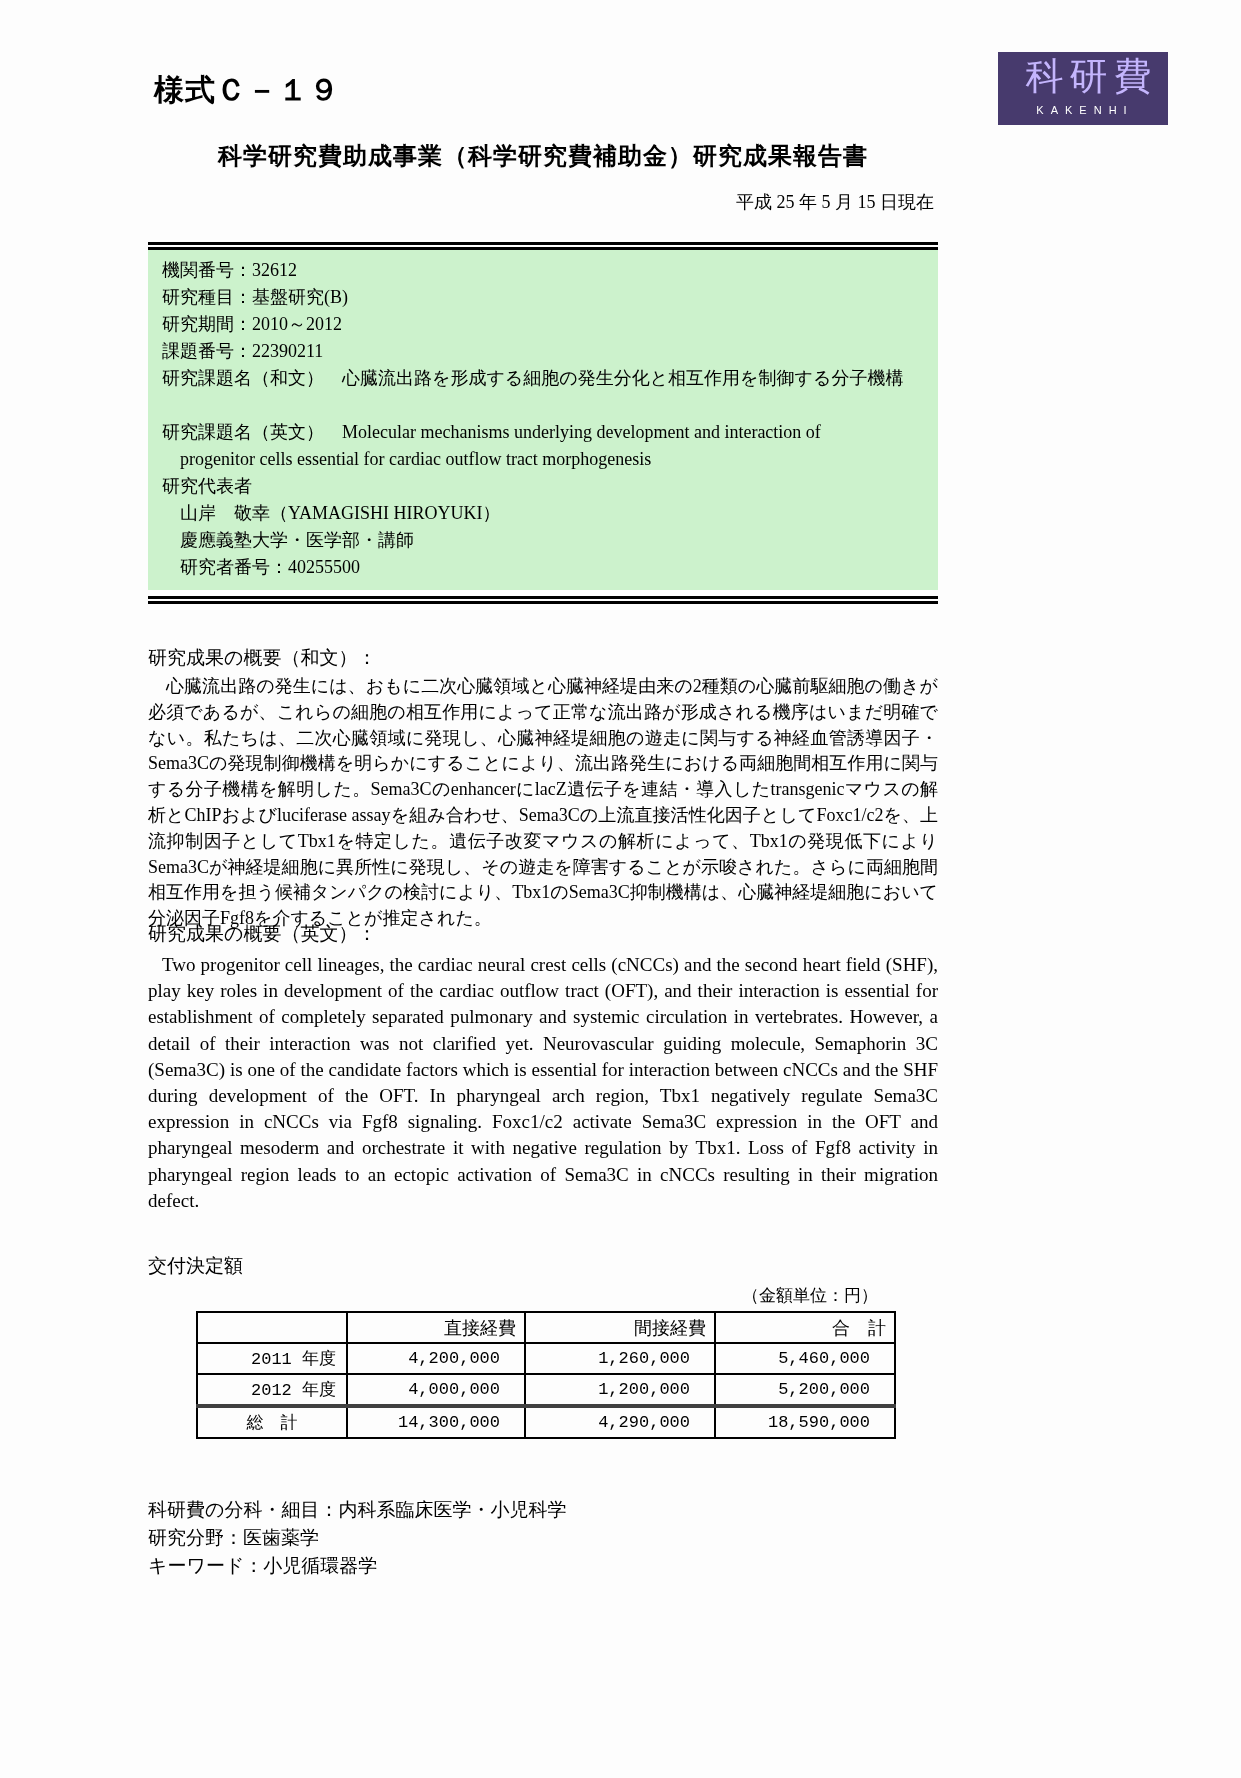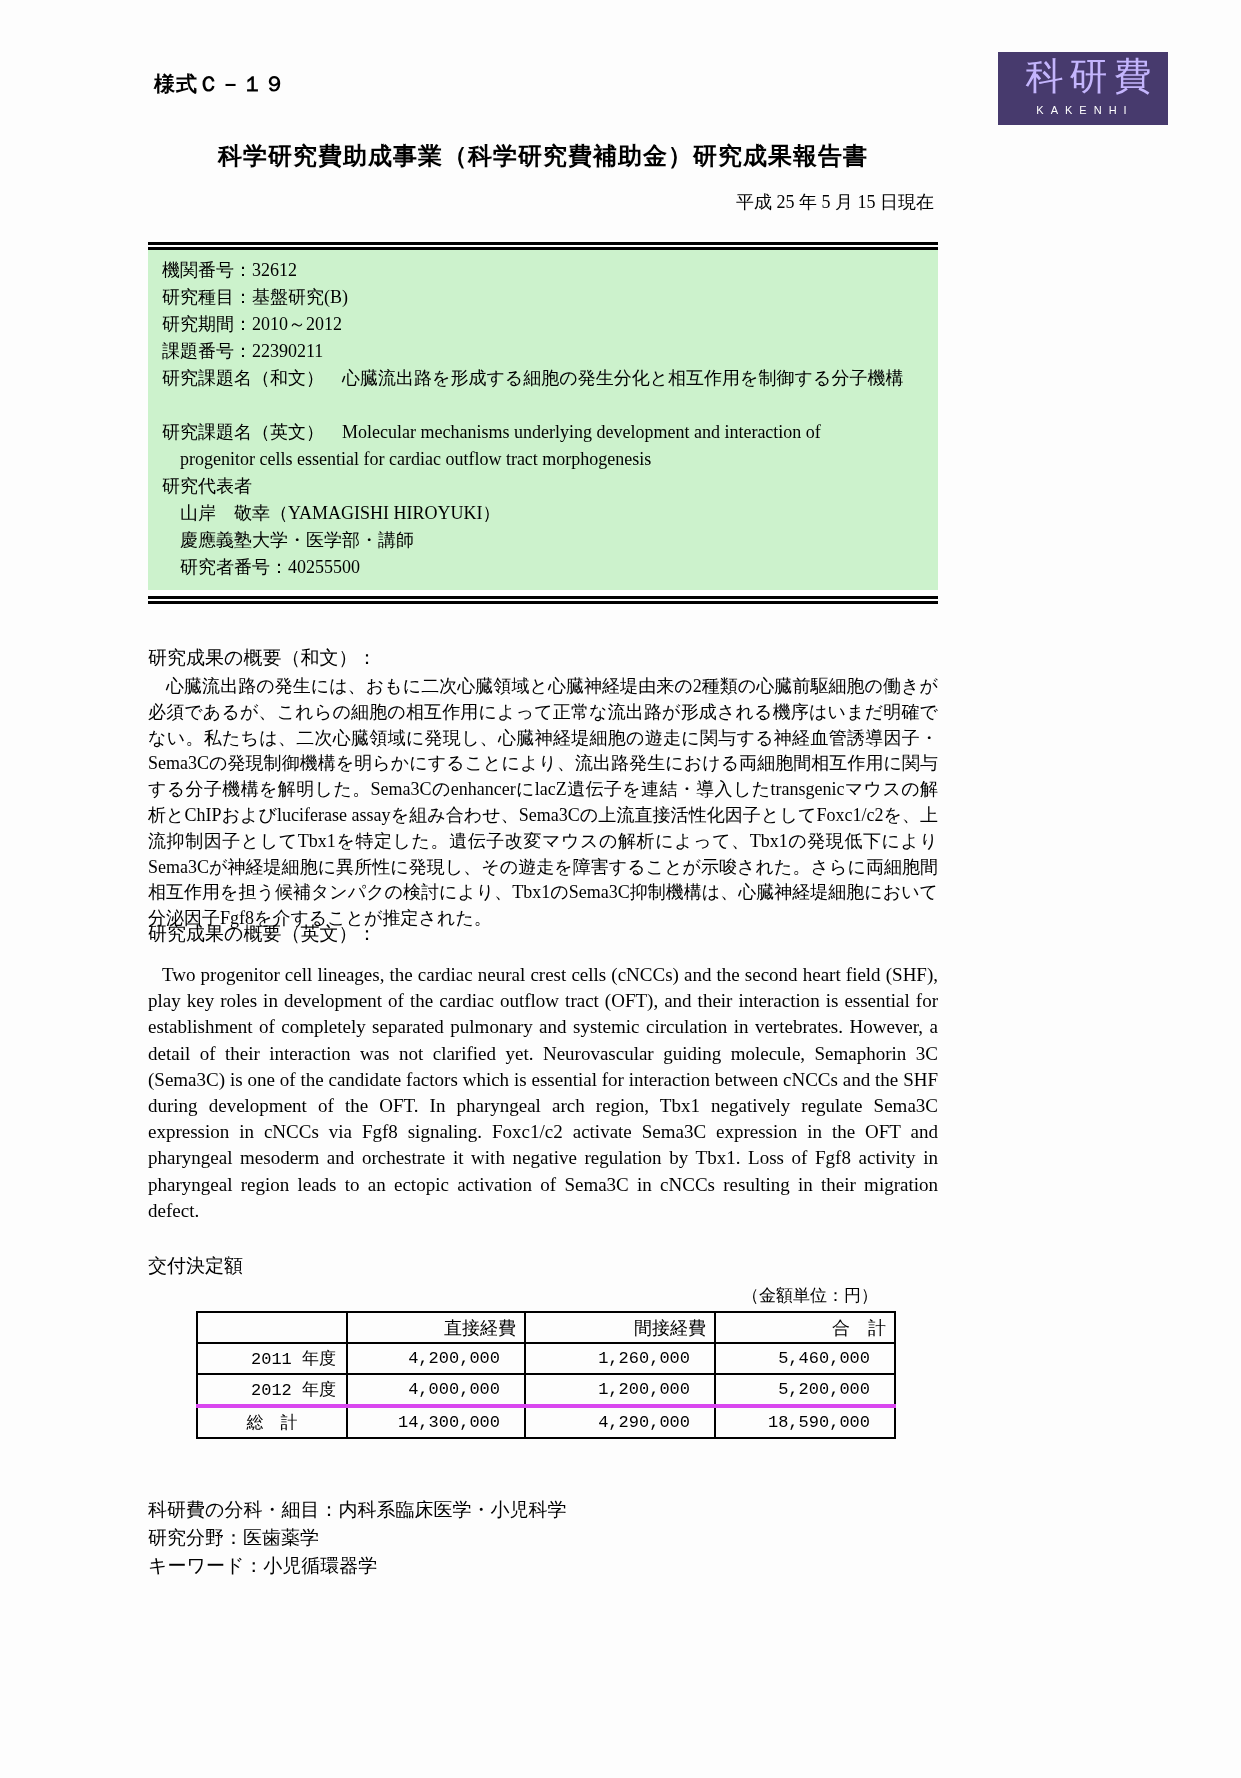--- a/index.html
+++ b/index.html
@@ -1,21 +1,21 @@
 <!DOCTYPE html>
 <html lang="ja"><head>
 <meta charset="utf-8">
 <style>
   html,body{margin:0;padding:0;}
   body{background:#9a9a9a;}
   .page{position:relative;width:1241px;height:1778px;background:#fdfdfd;margin:0 auto;
         font-family:"Liberation Sans",sans-serif;color:#000;overflow:hidden;}
 
   
-  .form-code{position:absolute;left:154px;top:70px;font-size:21px;font-weight:bold;letter-spacing:1px;}
+  .form-code{position:absolute;left:154px;top:70px;font-size:30px;font-weight:bold;letter-spacing:1px;}
   .logo{position:absolute;left:998px;top:52px;width:170px;height:73px;text-align:center;}
   .logo-main{font-family:Liberation Mono, monospace;color:#c4b5fd;font-size:38px;line-height:48px;
              letter-spacing:6px;padding-top:3px;white-space:nowrap;padding-left:17px;}
   .logo-sub{color:#fff;font-size:11px;letter-spacing:7px;line-height:14px;padding-left:4px;}
   .doc-title{position:absolute;left:148px;top:140px;width:790px;text-align:center;
              font-size:24px;font-weight:bold;letter-spacing:1px;}
   .date-note{position:absolute;left:148px;top:190px;width:786px;text-align:right;
              font-family:"Liberation Serif",serif;font-size:18px;}
 
   
@@ -23,32 +23,32 @@
   .rule{height:0;border-top:8px double #000;}
   .rule-bottom{margin-top:6px;}
   .info-box{padding:7px 14px 9px;}
   .info-line{font-size:18px;line-height:27px;min-height:27px;white-space:pre-wrap;}
 
   
   .summary-ja{position:absolute;left:148px;top:644px;width:790px;font-family:"Liberation Serif",serif;}
   .sec-heading{font-size:19px;line-height:28px;}
   .summary-ja p{margin:2px 0 0;font-size:18px;line-height:25.8px;text-align:justify;text-indent:18px;}
   .summary-en{position:absolute;left:148px;top:920px;width:790px;font-family:"Liberation Serif",serif;}
-  .summary-en p{margin:14px 0 0;font-size:19px;line-height:26.2px;text-align:justify;text-indent:14px;}
+  .summary-en p{margin:4px 0 0;font-size:19px;line-height:26.2px;text-align:justify;text-indent:14px;}
 
   
   .grant{position:absolute;left:148px;top:1252px;width:790px;font-family:"Liberation Serif",serif;}
   .unit-note{text-align:right;font-size:17px;line-height:24px;margin-top:4px;padding-right:60px;}
   table.grant-table{border-collapse:collapse;table-layout:fixed;width:698px;margin:3px 0 0 48px;}
   .grant-table th,.grant-table td{border:2px solid #000;height:29px;padding:0 8px;overflow:hidden;}
   .grant-table th{font-weight:normal;font-size:18px;text-align:right;}
   .grant-table td{font-family:"Liberation Mono",monospace;font-size:17px;}
   .grant-table .c-label{text-align:right;padding-right:10px;}
   .grant-table .c-num{text-align:right;padding-right:24px;}
-  .grant-table tbody tr:last-child td{border-top:4px solid #d946ef;}
+  .grant-table tbody tr:last-child td{border-top:4px solid #404040;}
   .grant-table tbody tr:last-child .c-label{text-align:center;padding-right:8px;}
 
   
   .footer-fields{position:absolute;left:148px;top:1496px;width:790px;font-family:"Liberation Serif",serif;}
   .footer-line{font-size:19px;line-height:28px;}
 </style>
 </head>
 <body>
 
 <div class="page">

